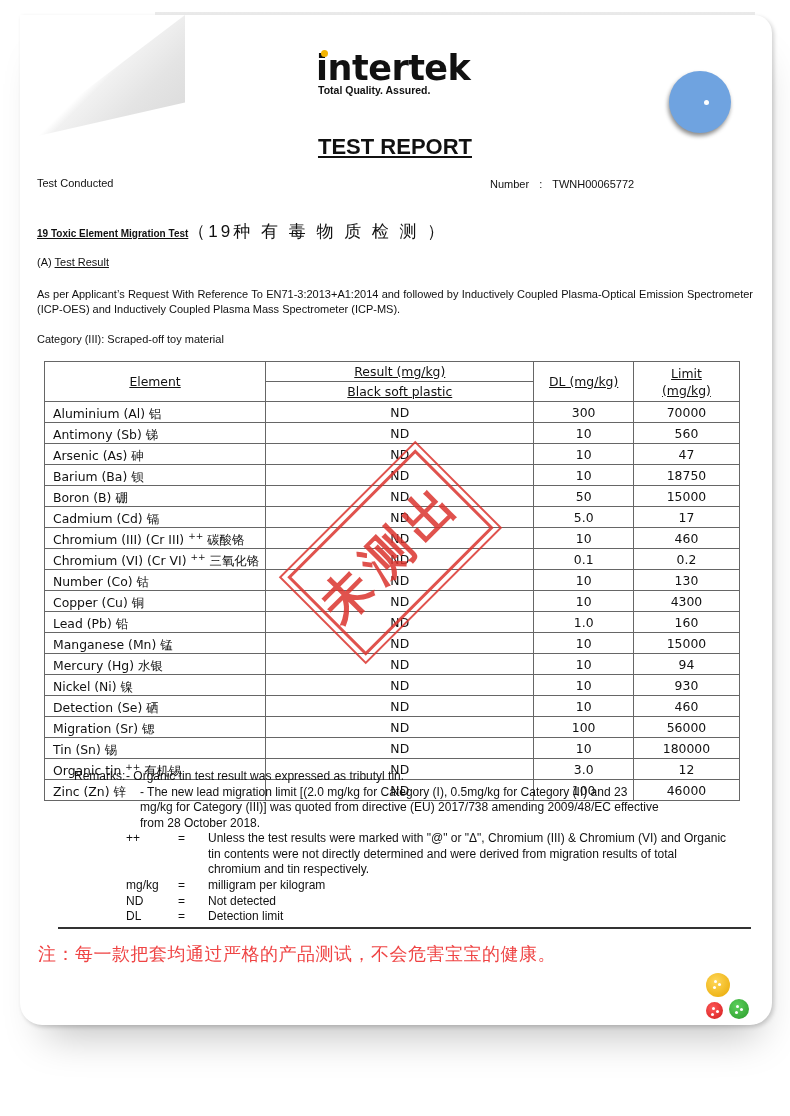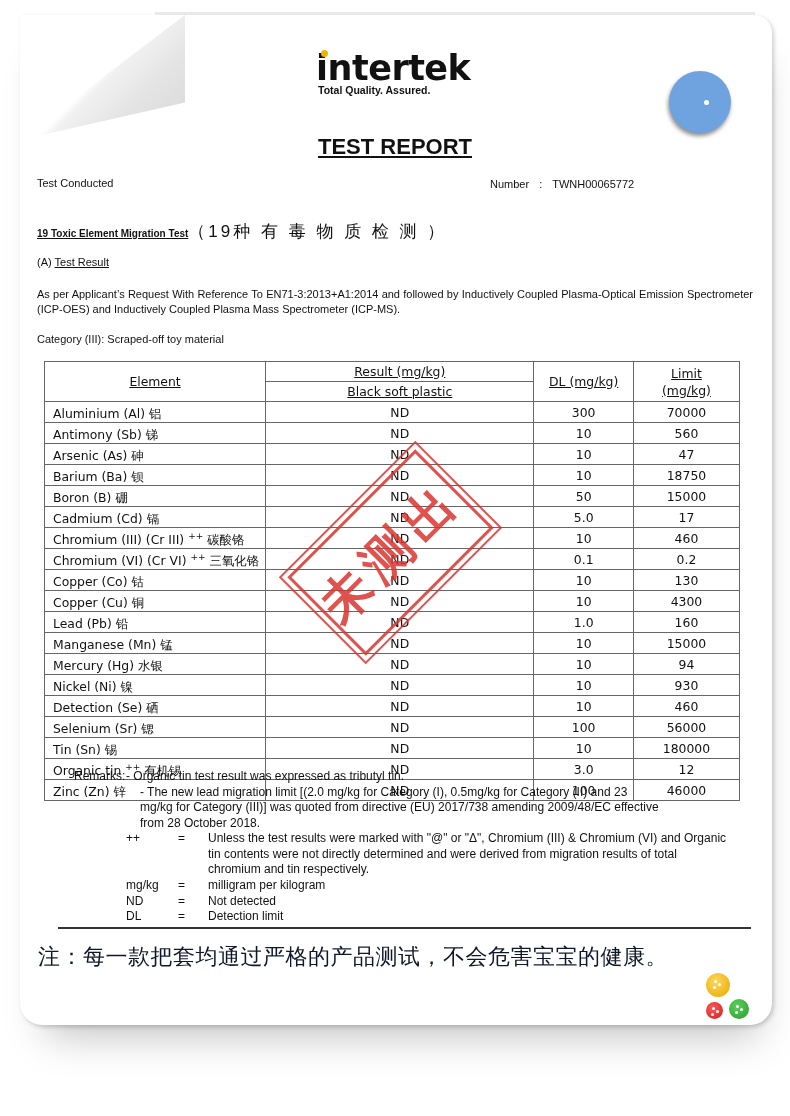--- a/index.html
+++ b/index.html
@@ -75,21 +75,21 @@
   .remarks { position: absolute; left: 58px; top: 769px; font-family: "Liberation Sans", sans-serif; font-size: 12px; line-height: 15.6px; }
   .remarks .lab { position: absolute; left: 16px; top: 0; }
   .remarks .bul { position: absolute; left: 68px; width: 600px; }
   .remarks .defs { position: absolute; left: 68px; }
   .def-row { position: absolute; white-space: nowrap; }
   .def-row .k { position: absolute; left: 0; }
   .def-row .eq { position: absolute; left: 52px; }
   .def-row .v { position: absolute; left: 82px; width: 540px; white-space: normal; }
   .rule { position: absolute; left: 58px; top: 927px; width: 693px; height: 2px; background: #333; }
   .note {
-    position: absolute; left: 38px; top: 942px; font-size: 22px; color: #0f172a; white-space: nowrap;
+    position: absolute; left: 38px; top: 942px; font-size: 18px; color: #ef4444; white-space: nowrap;
     font-family: "DejaVu Sans", sans-serif; letter-spacing: 0.5px;
   }
   .ball { position: absolute; border-radius: 50%; }
   .ball.y { left: 706px; top: 973px; width: 24px; height: 24px; background: radial-gradient(circle at 40% 35%, #ffd75a, #e8a800); }
   .ball.r { left: 706px; top: 1002px; width: 17px; height: 17px; background: radial-gradient(circle at 40% 35%, #ff5a5a, #d21a1a); }
   .ball.g { left: 729px; top: 999px; width: 20px; height: 20px; background: radial-gradient(circle at 40% 35%, #5cd05c, #2a9a2a); }
   .ball::after { content: ""; position: absolute; left: 35%; top: 30%; width: 3px; height: 3px; background: #fff; border-radius: 50%; box-shadow: 4px 3px 0 #fff, -1px 6px 0 #fff; }
 </style>
 </head>
 <body>
@@ -181,21 +181,21 @@
         <td class="c">10</td>
         <td class="c">460</td>
       </tr>
       <tr>
         <td class="el"><span>Chromium (VI) (Cr VI)</span> <sup class="pp">++</sup> <span>三氧化铬</span></td>
         <td class="c">ND</td>
         <td class="c">0.1</td>
         <td class="c">0.2</td>
       </tr>
       <tr>
-        <td class="el"><span>Copper (Co)</span> <sup class="pp"></sup> <span>钴</span></td>
+        <td class="el"><span>Number (Co)</span> <sup class="pp"></sup> <span>钴</span></td>
         <td class="c">ND</td>
         <td class="c">10</td>
         <td class="c">130</td>
       </tr>
       <tr>
         <td class="el"><span>Copper (Cu)</span> <sup class="pp"></sup> <span>铜</span></td>
         <td class="c">ND</td>
         <td class="c">10</td>
         <td class="c">4300</td>
       </tr>
@@ -223,21 +223,21 @@
         <td class="c">10</td>
         <td class="c">930</td>
       </tr>
       <tr>
         <td class="el"><span>Detection (Se)</span> <sup class="pp"></sup> <span>硒</span></td>
         <td class="c">ND</td>
         <td class="c">10</td>
         <td class="c">460</td>
       </tr>
       <tr>
-        <td class="el"><span>Selenium (Sr)</span> <sup class="pp"></sup> <span>锶</span></td>
+        <td class="el"><span>Migration (Sr)</span> <sup class="pp"></sup> <span>锶</span></td>
         <td class="c">ND</td>
         <td class="c">100</td>
         <td class="c">56000</td>
       </tr>
       <tr>
         <td class="el"><span>Tin (Sn)</span> <sup class="pp"></sup> <span>锡</span></td>
         <td class="c">ND</td>
         <td class="c">10</td>
         <td class="c">180000</td>
       </tr>

